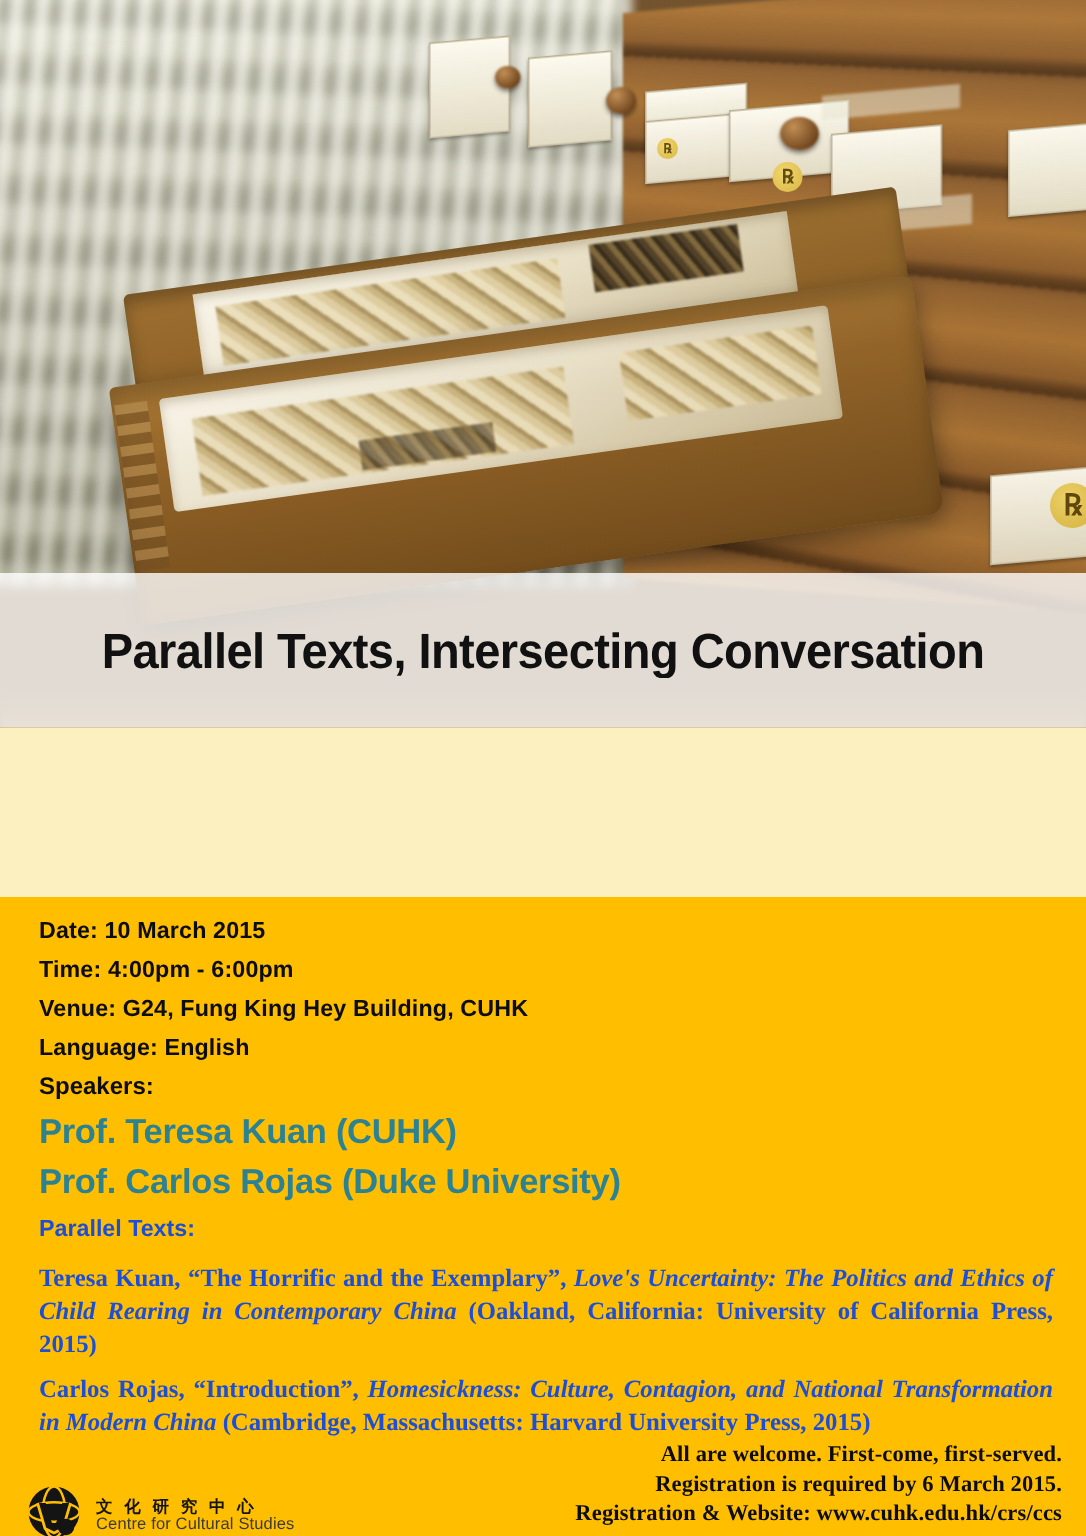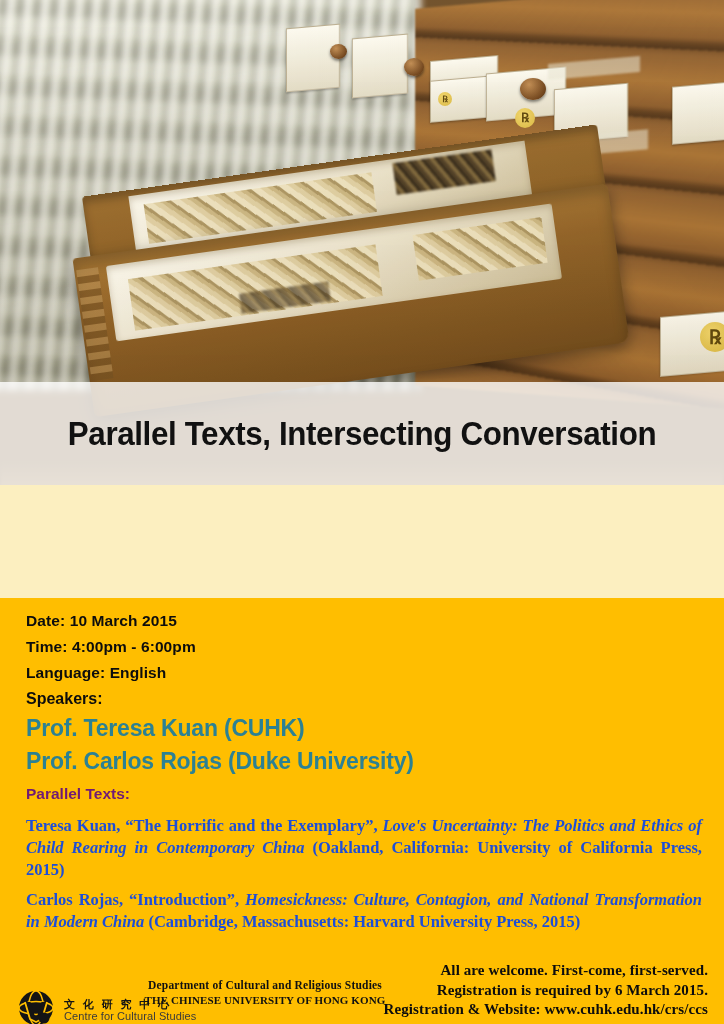--- a/index.html
+++ b/index.html
@@ -246,21 +246,21 @@
     font-weight: bold;
     font-size: 23px;
     color: #2C8193;
     line-height: 33px;
     letter-spacing: -0.2px;
   }
   .ptexts-label {
     font-family: "Liberation Sans", sans-serif;
     font-weight: bold;
     font-size: 15.5px;
-    color: #701a75;
+    color: #1d4ed8;
     line-height: 27px;
     margin-top: 2px;
   }
   .citation {
     font-family: "Liberation Serif", serif;
     font-weight: bold;
     font-size: 16.5px;
     color: #1d4ed8;
     line-height: 22px;
     text-align: justify;
@@ -392,20 +392,21 @@
   <div class="band-white"></div>
   <div class="band-cream"></div>
   <div class="band-orange"></div>
 
   <div class="series-title">Parallel Texts, Intersecting Conversation</div>
 
 
   <div class="details">
     <div class="detail-line">Date: 10 March 2015</div>
     <div class="detail-line">Time: 4:00pm - 6:00pm</div>
+    <div class="detail-line">Venue: G24, Fung King Hey Building, CUHK</div>
     <div class="detail-line">Language: English</div>
     <div class="speakers-label">Speakers:</div>
 
     <div class="speaker">Prof. Teresa Kuan (CUHK)</div>
     <div class="speaker">Prof. Carlos Rojas (Duke University)</div>
 
     <div class="ptexts-label">Parallel Texts:</div>
 
     <div class="citation">
       <span>Teresa Kuan, “The Horrific and the Exemplary”, </span><span class="ital">Love's Uncertainty: The Politics and Ethics of Child Rearing in Contemporary China</span><span> (Oakland, California: University of California Press, 2015)</span>
@@ -428,24 +429,20 @@
           <path d="M11 14 L16 31 L22 34 L28 31 L33 14" fill="none" stroke="#FFBE00" stroke-width="1.8" stroke-linejoin="round"></path>
           <circle cx="30" cy="30" r="5.5" fill="#141414"></circle>
         </svg>
       </div>
       <div>
         <div class="logo-cn">文 化 研 究 中 心</div>
         <div class="logo-en">Centre for Cultural Studies</div>
       </div>
     </div>
 
-    <div class="dept-block">
-      <div class="dept-line1">Department of Cultural and Religious Studies</div>
-      <div class="dept-line2">THE CHINESE UNIVERSITY OF HONG KONG</div>
-    </div>
 
     <div class="reg-block">
       <div class="reg-line">All are welcome. First-come, first-served.</div>
       <div class="reg-line">Registration is required by 6 March 2015.</div>
       <div class="reg-line">Registration &amp; Website: www.cuhk.edu.hk/crs/ccs</div>
     </div>
 
   </div>
 
 </div>

